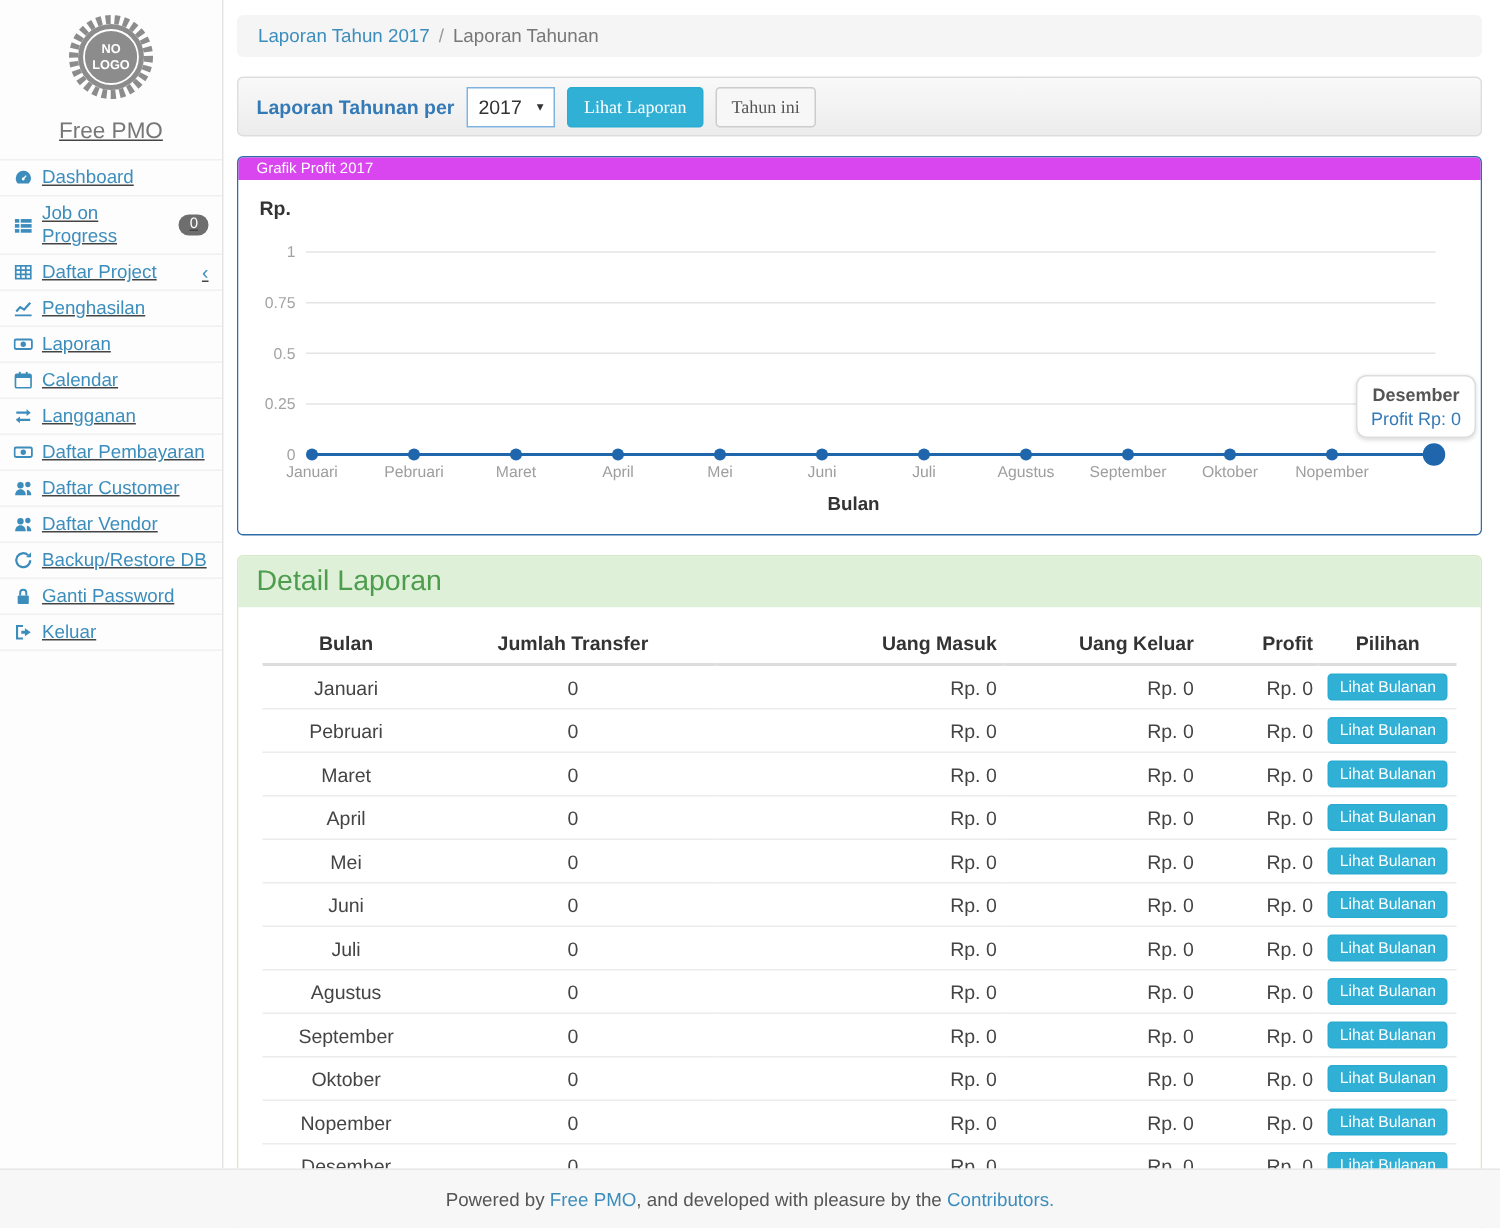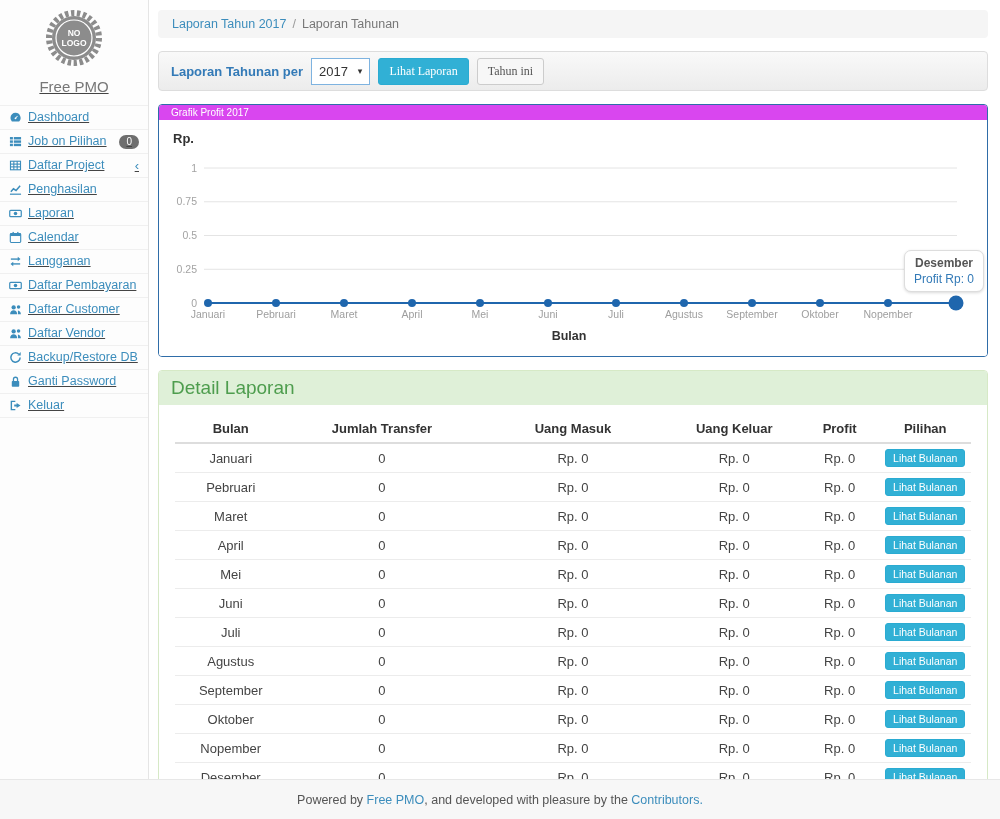--- a/index.html
+++ b/index.html
@@ -59,21 +59,21 @@
 
   
   .panel-success { border:1px solid #d6e9c6; }
   .panel-success .panel-heading { background:#dff0d8; color:#4e9d4e; padding:6px 12px;
         font-size:19px; border-radius:3px 3px 0 0; }
   .detail-body { background:#fff; padding:10px 16px 16px; border-radius:0 0 3px 3px; }
   table.report { width:100%; border-collapse:collapse; font-size:13px; color:#444; }
   table.report th { font-weight:bold; color:#333; padding:6px 4px; border-bottom:2px solid #ddd; }
   table.report td { padding:5px 4px; border-bottom:1px solid #ececec; }
   table.report tfoot td { border-bottom:none; font-weight:bold; padding:7px 4px; }
-  .c { text-align:center; } .r { text-align:center; }
+  .c { text-align:center; } .r { text-align:right; }
   .btn-xs { background:#31b0d5; border:1px solid #2aabd2; color:#fff; font-size:10.5px;
             padding:2px 7px; border-radius:3px; cursor:pointer; font-family:inherit; }
 
   
   .footer { position:absolute; left:0; right:0; bottom:0; height:40px; background:#f7f7f7;
             border-top:1px solid #e7e7e7; display:flex; align-items:center;
             justify-content:center; font-size:12.5px; color:#555; }
   .footer a { color:#3c8dbc; text-decoration:none; cursor:pointer; }
 </style>
 </head>
@@ -107,21 +107,21 @@
           <span class="mi">
             <svg viewBox="0 0 14 14" fill="#3c8dbc">
               <rect x="1" y="2.2" width="3.2" height="2.6"></rect>
               <rect x="5.2" y="2.2" width="7.8" height="2.6"></rect>
               <rect x="1" y="5.8" width="3.2" height="2.6"></rect>
               <rect x="5.2" y="5.8" width="7.8" height="2.6"></rect>
               <rect x="1" y="9.4" width="3.2" height="2.6"></rect>
               <rect x="5.2" y="9.4" width="7.8" height="2.6"></rect>
             </svg>
           </span>
-          <span>Job on Pilihan</span>
+          <span>Job on Progress</span>
           <span class="badge-pill">0</span>
         </a>
         <a class="sitem">
           <span class="mi">
             <svg viewBox="0 0 14 14" fill="none" stroke="#3c8dbc" stroke-width="1.2">
               <rect x="1.6" y="2.4" width="10.8" height="9.2"></rect>
               <line x1="1.6" y1="5.5" x2="12.4" y2="5.5"></line>
               <line x1="1.6" y1="8.5" x2="12.4" y2="8.5"></line>
               <line x1="5.2" y1="2.4" x2="5.2" y2="11.6"></line>
               <line x1="8.8" y1="2.4" x2="8.8" y2="11.6"></line>

